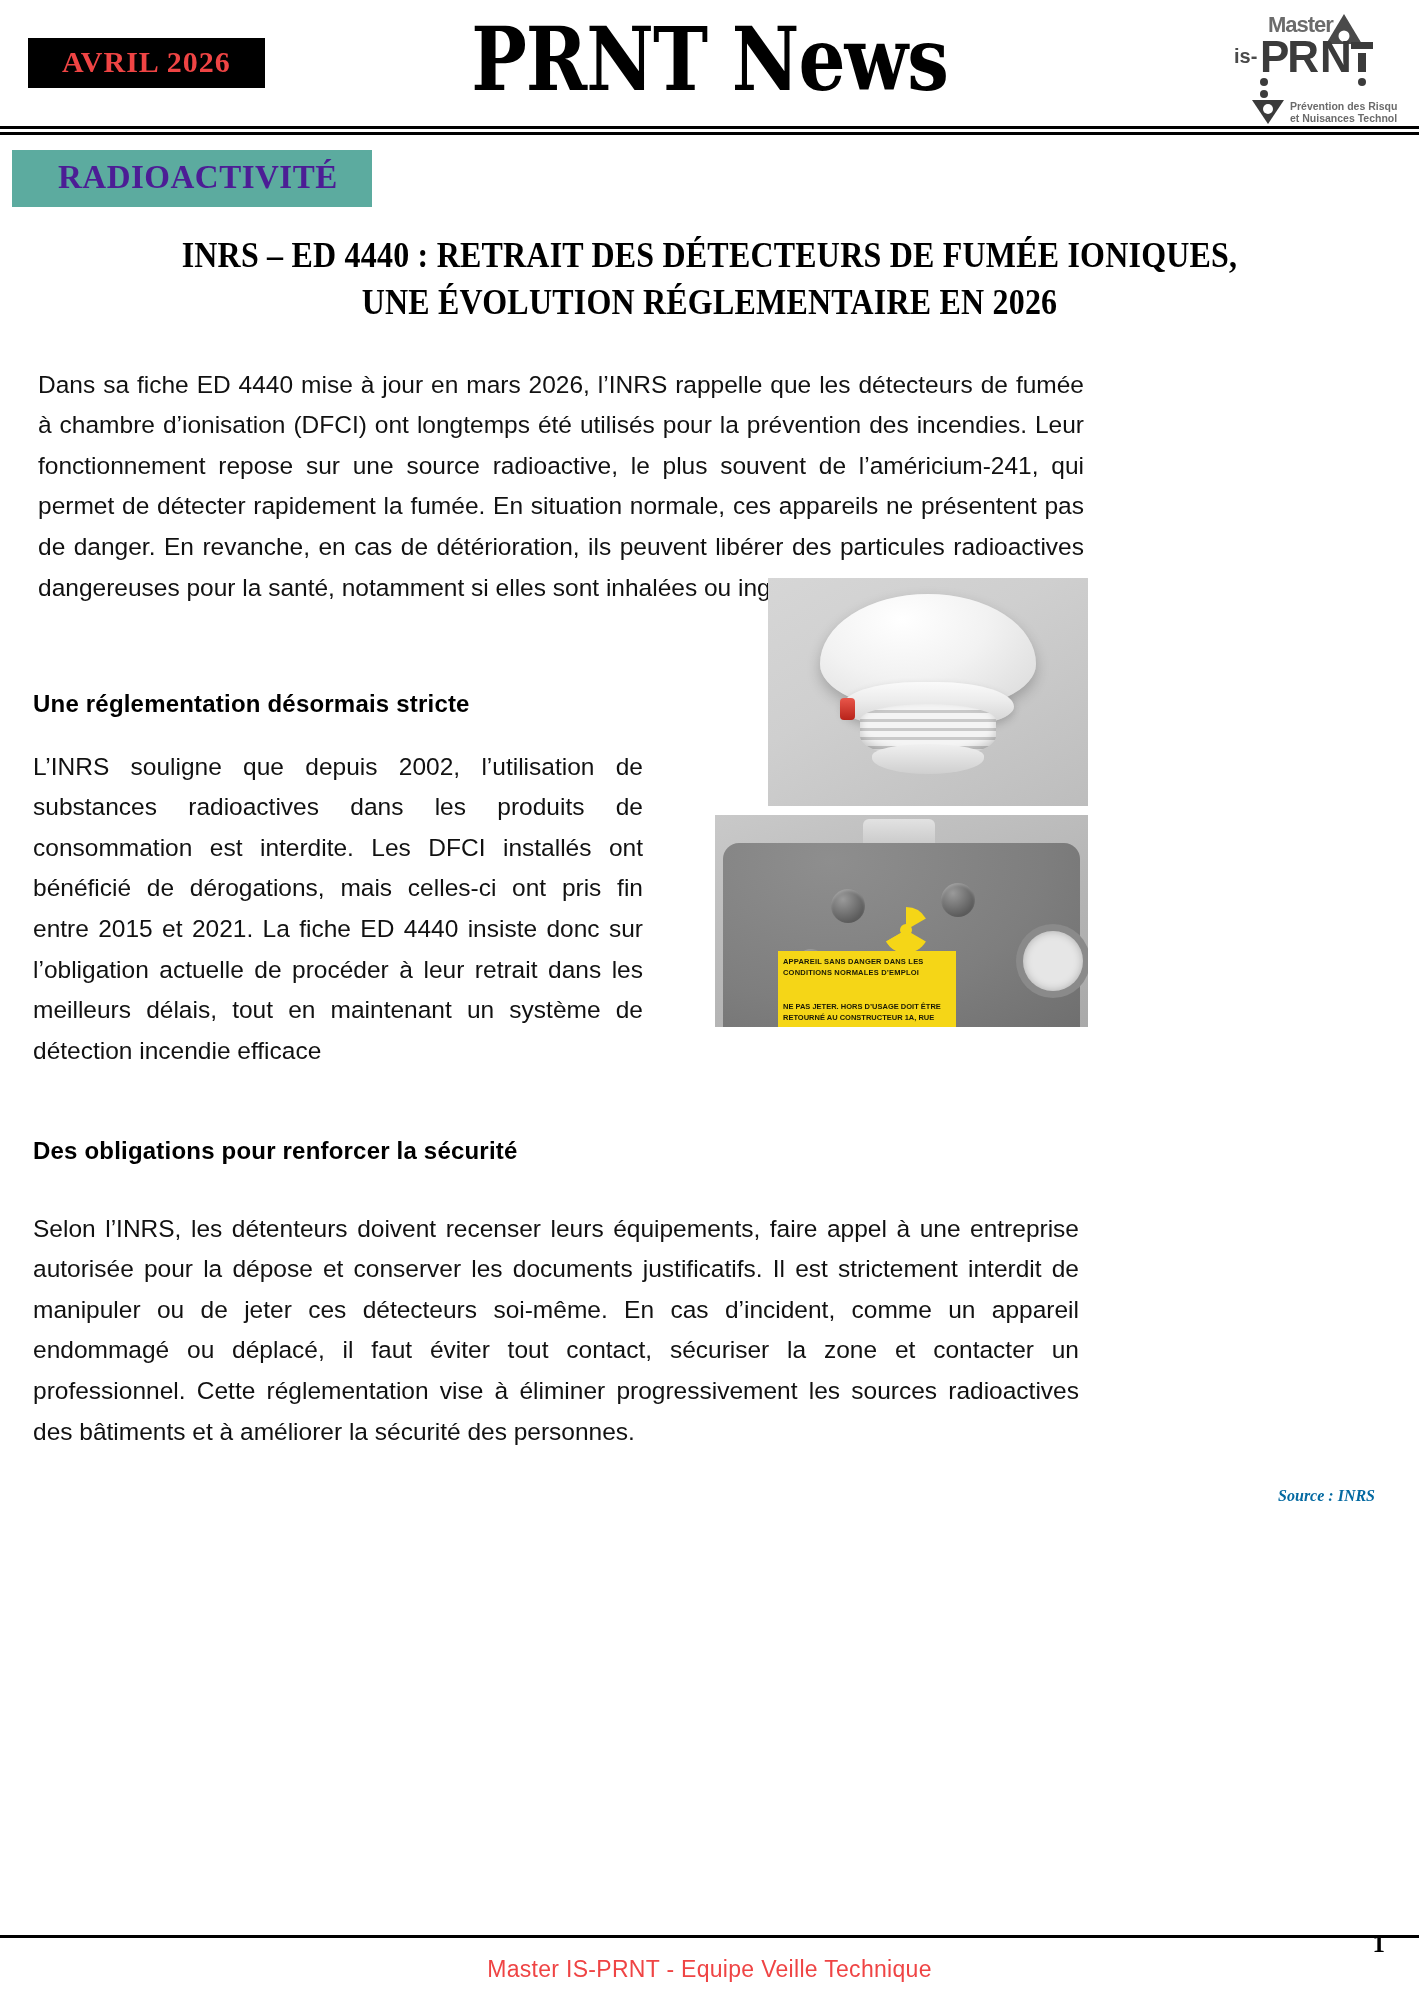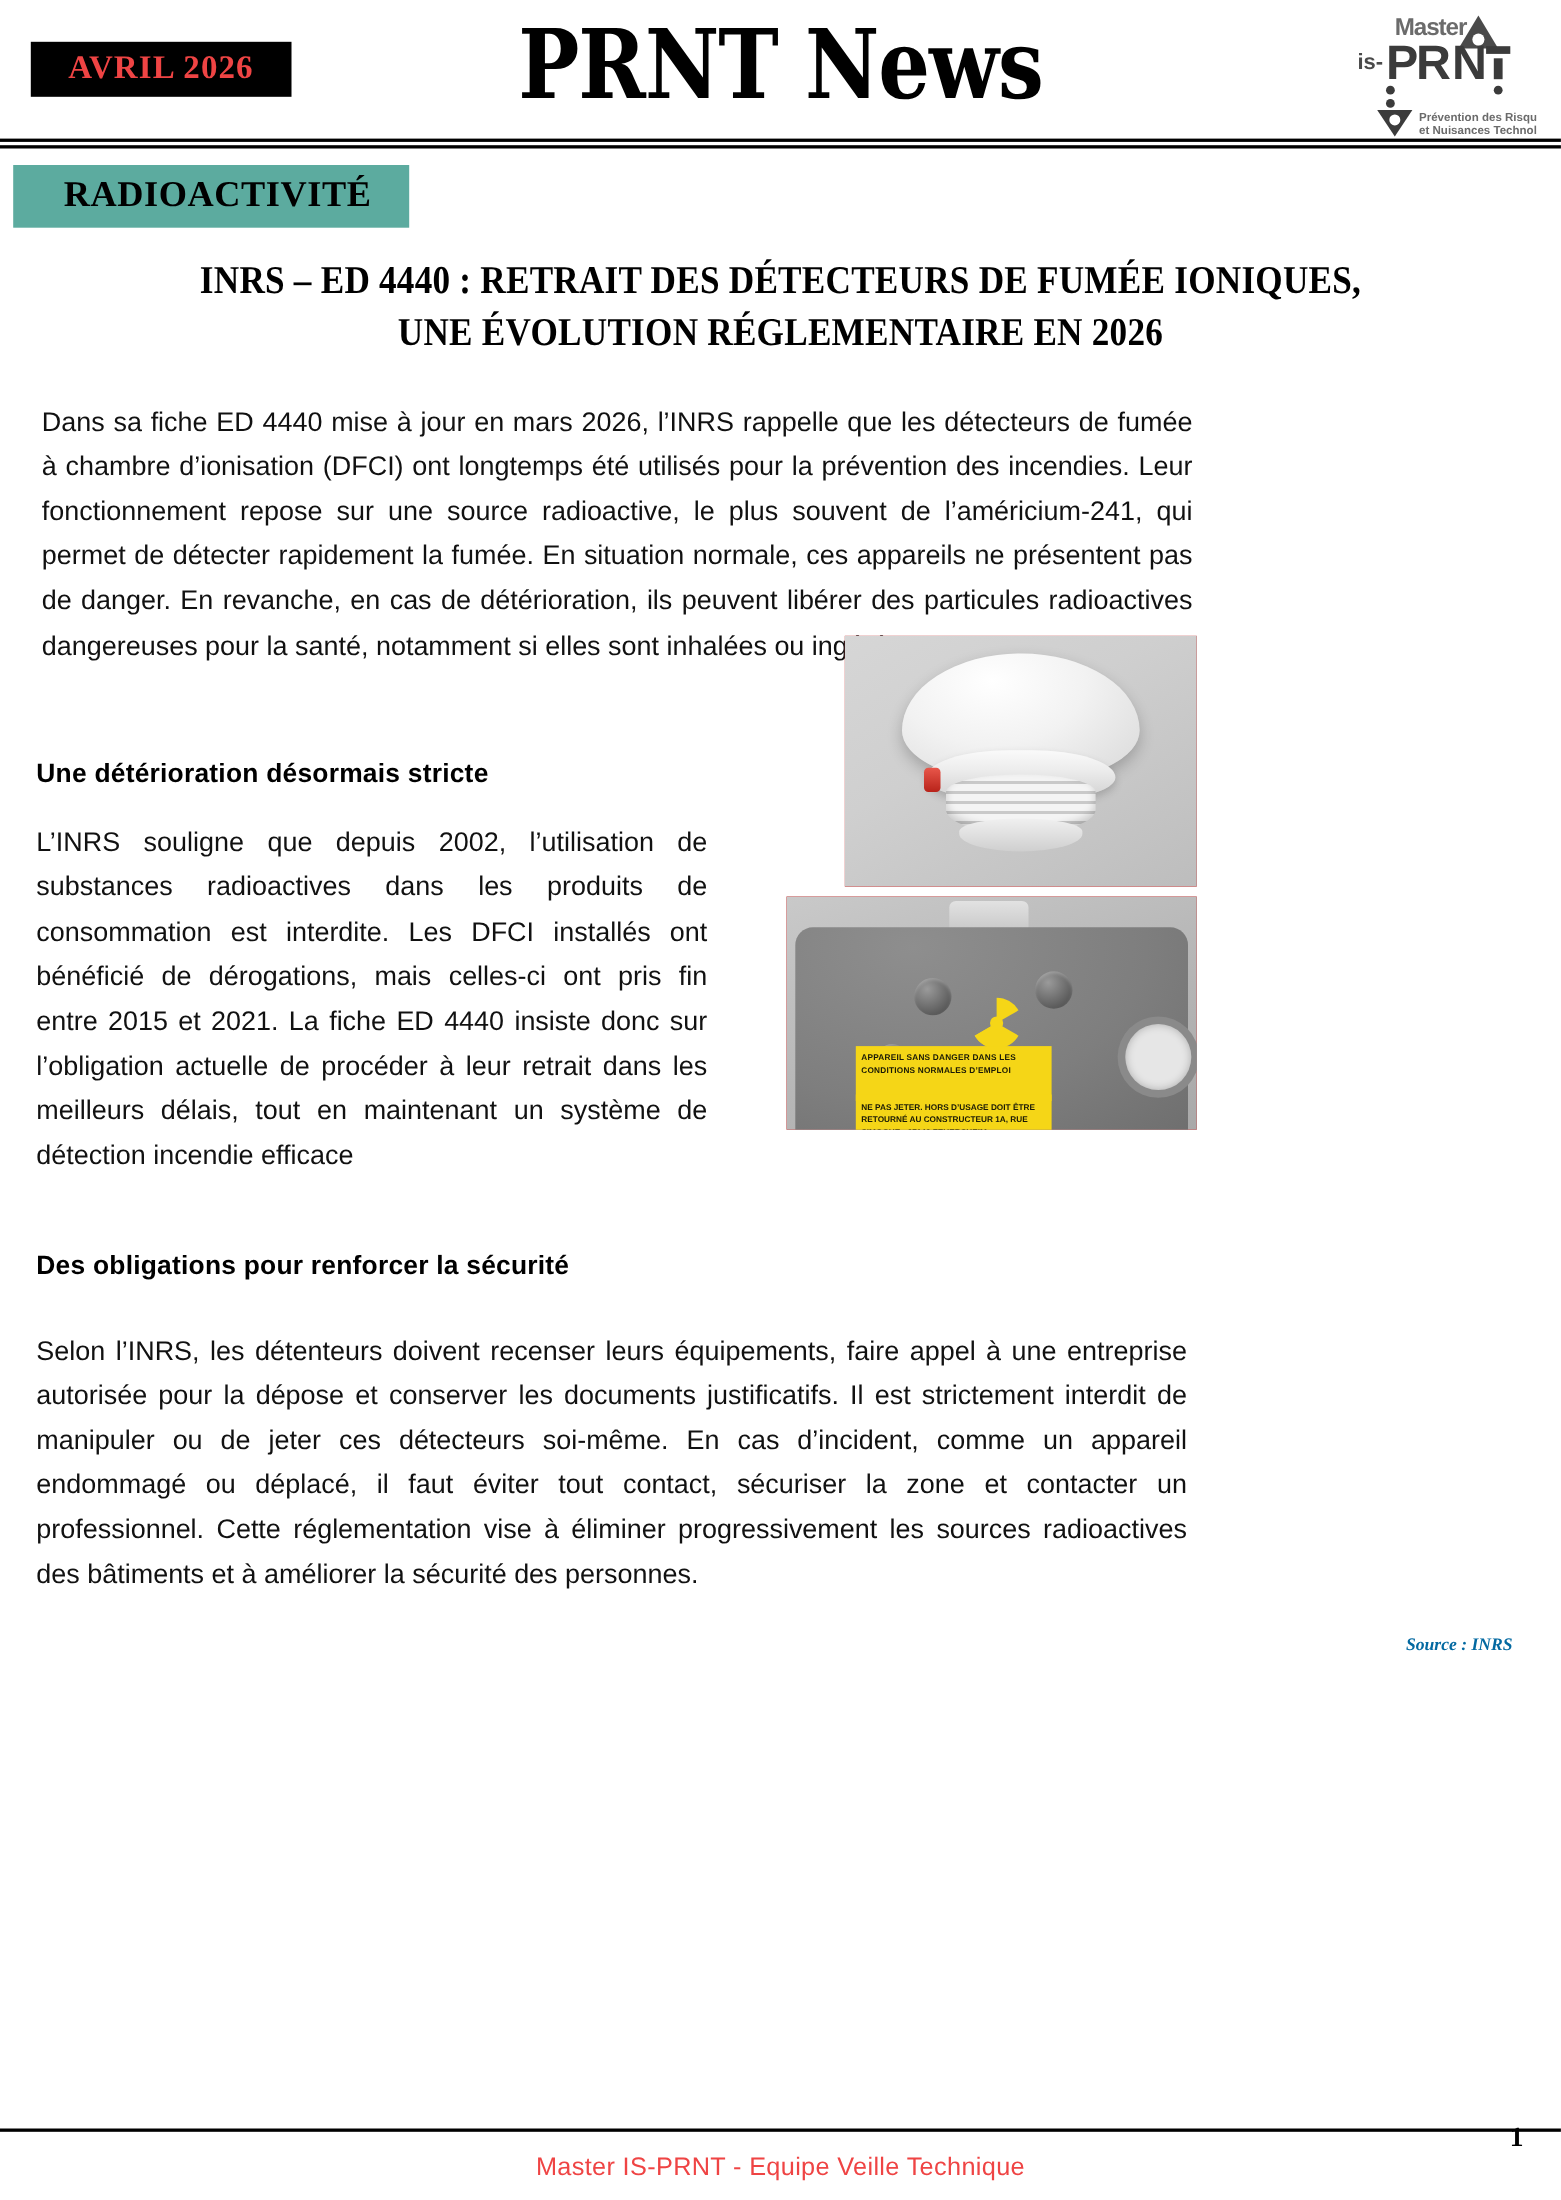--- a/index.html
+++ b/index.html
@@ -77,21 +77,21 @@
   .rule-double .r2 {
     position:absolute; left:0; right:0; top:6px; height:3px; background:#000;
   }
 
   
   .category-badge {
     position: absolute;
     left: 12px;
     top: 150px;
     background: #5cab9f;
-    color: #000000;
+    color: #4c1d95;
     font-family: "Liberation Serif", serif;
     font-weight: bold;
     font-size: 33px;
     letter-spacing: 0.5px;
     padding: 10px 34px 12px 46px;
     line-height: 1.05;
   }
 
   
   .article {
@@ -377,21 +377,21 @@
 
 <div class="article">
 
   <h1 class="article-title">
     <span class="line">INRS – ED 4440 : RETRAIT DES DÉTECTEURS DE FUMÉE IONIQUES,</span>
     <span class="line">UNE ÉVOLUTION RÉGLEMENTAIRE EN 2026</span>
   </h1>
 
   <p class="body-text lede">Dans sa fiche ED 4440 mise à jour en mars 2026, l’INRS rappelle que les détecteurs de fumée à chambre d’ionisation (DFCI) ont longtemps été utilisés pour la prévention des incendies. Leur fonctionnement repose sur une source radioactive, le plus souvent de l’américium-241, qui permet de détecter rapidement la fumée. En situation normale, ces appareils ne présentent pas de danger. En revanche, en cas de détérioration, ils peuvent libérer des particules radioactives dangereuses pour la santé, notamment si elles sont inhalées ou ingérées</p>
 
-  <h2 class="subhead sec2-head">Une détérioration désormais stricte</h2>
+  <h2 class="subhead sec2-head">Une réglementation désormais stricte</h2>
   <p class="body-text sec2-body">L’INRS souligne que depuis 2002, l’utilisation de substances radioactives dans les produits de consommation est interdite. Les DFCI installés ont bénéficié de dérogations, mais celles-ci ont pris fin entre 2015 et 2021. La fiche ED 4440 insiste donc sur l’obligation actuelle de procéder à leur retrait dans les meilleurs délais, tout en maintenant un système de détection incendie efficace</p>
 
   <h2 class="subhead sec3-head">Des obligations pour renforcer la sécurité</h2>
   <p class="body-text sec3-body">Selon l’INRS, les détenteurs doivent recenser leurs équipements, faire appel à une entreprise autorisée pour la dépose et conserver les documents justificatifs. Il est strictement interdit de manipuler ou de jeter ces détecteurs soi-même. En cas d’incident, comme un appareil endommagé ou déplacé, il faut éviter tout contact, sécuriser la zone et contacter un professionnel. Cette réglementation vise à éliminer progressivement les sources radioactives des bâtiments et à améliorer la sécurité des personnes.</p>
 
   <div class="source-note">Source : INRS</div>
 </div>
 
 <div class="photo photo-detector">
   <div class="det-bg"></div>

